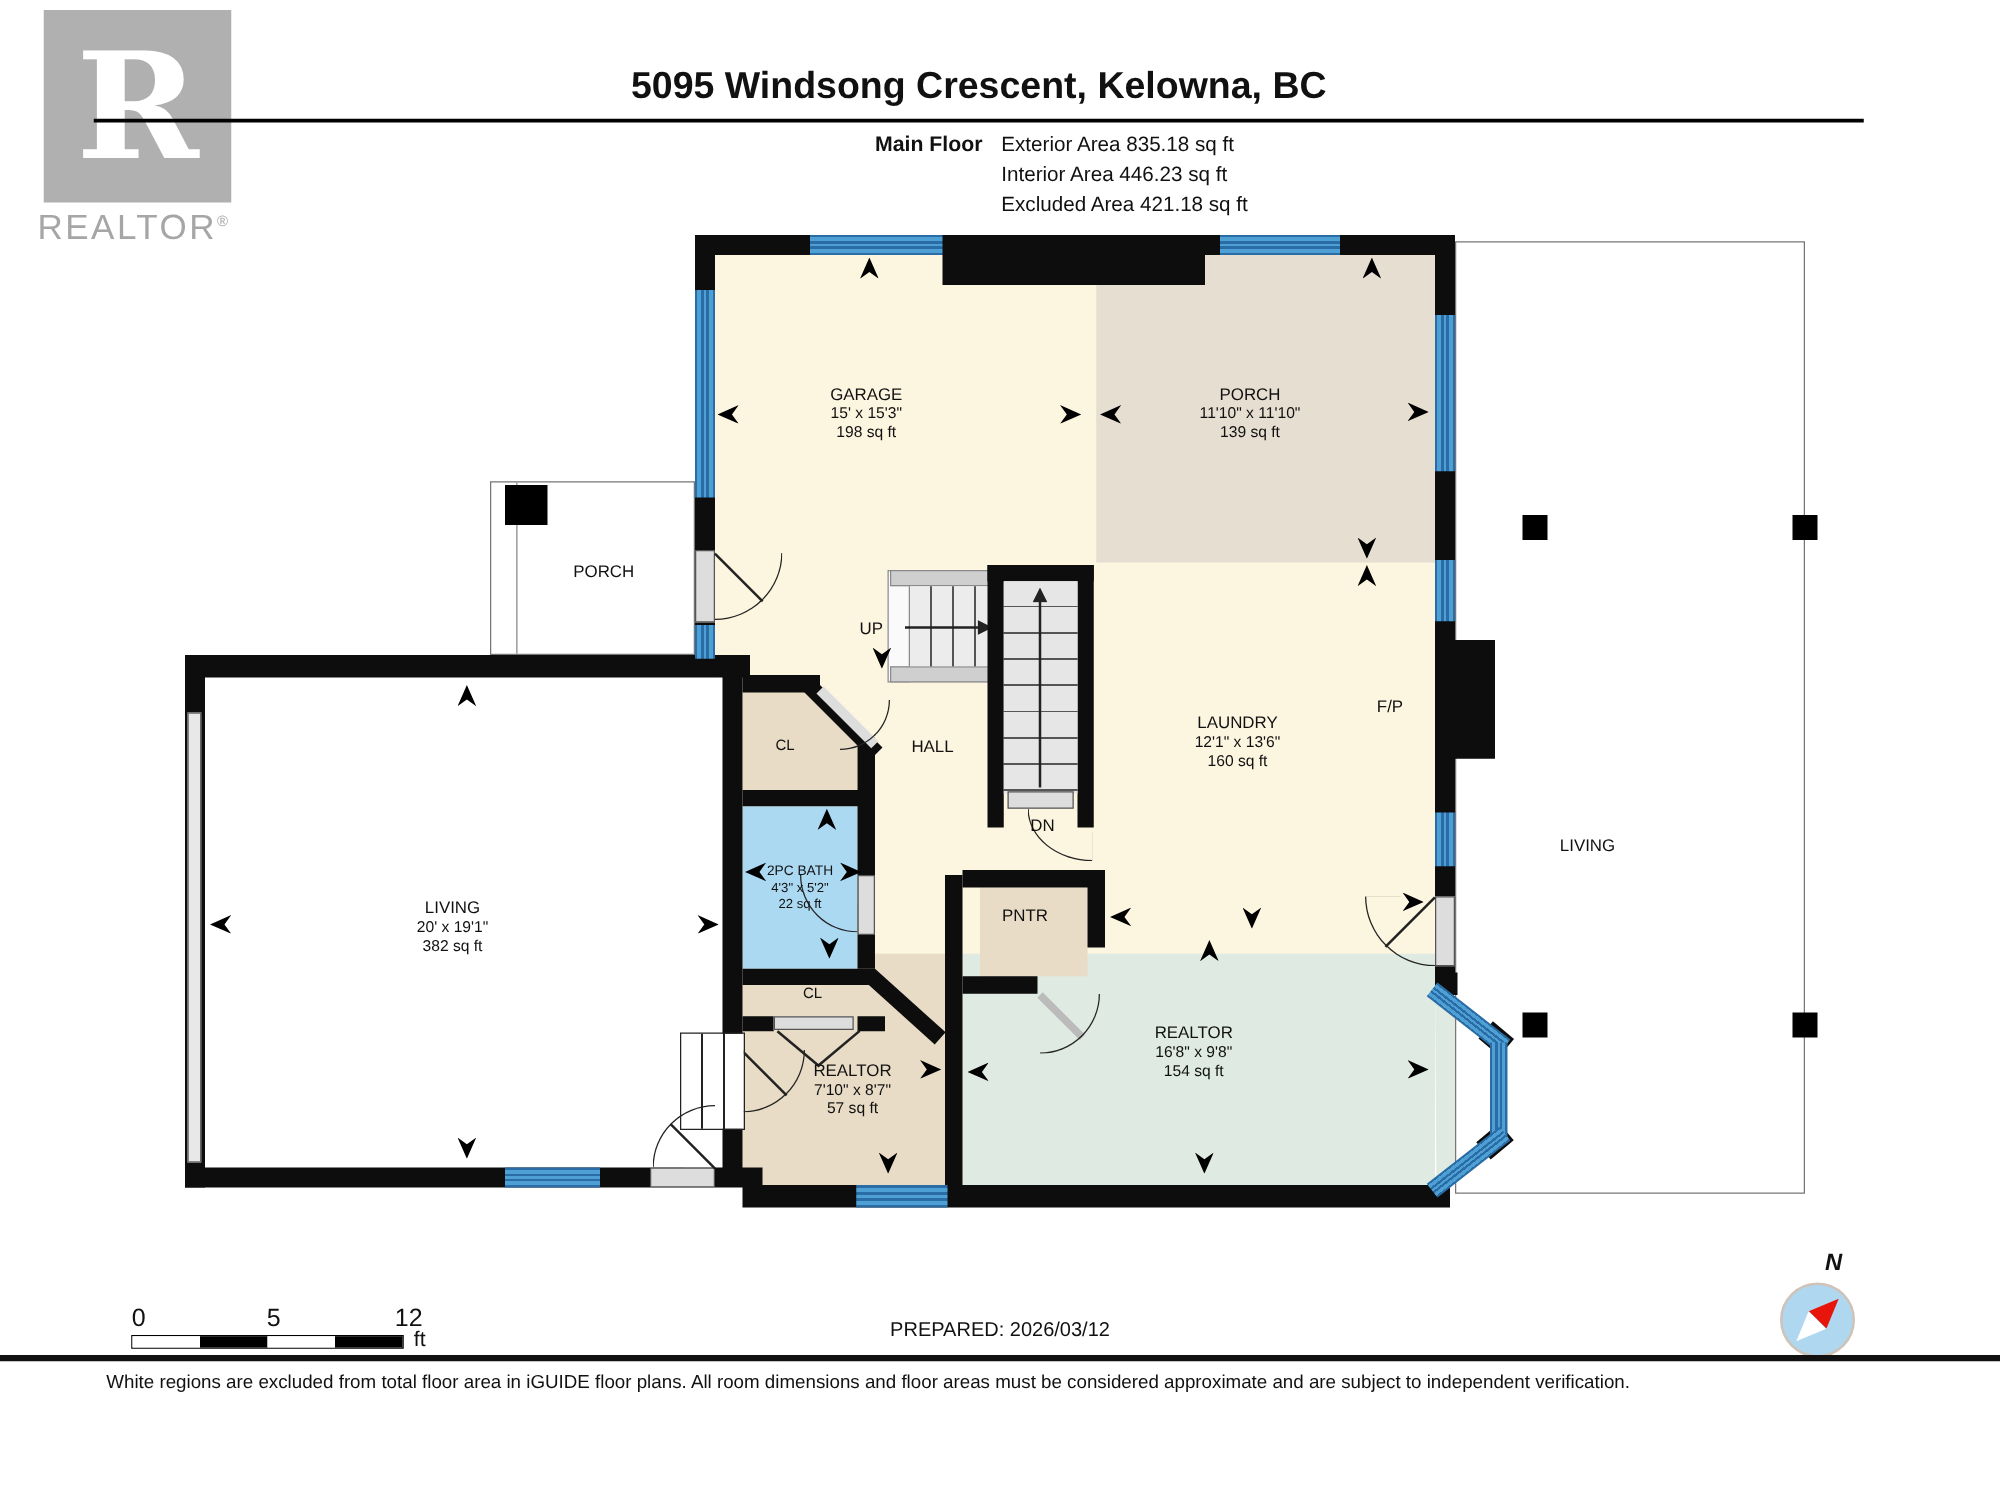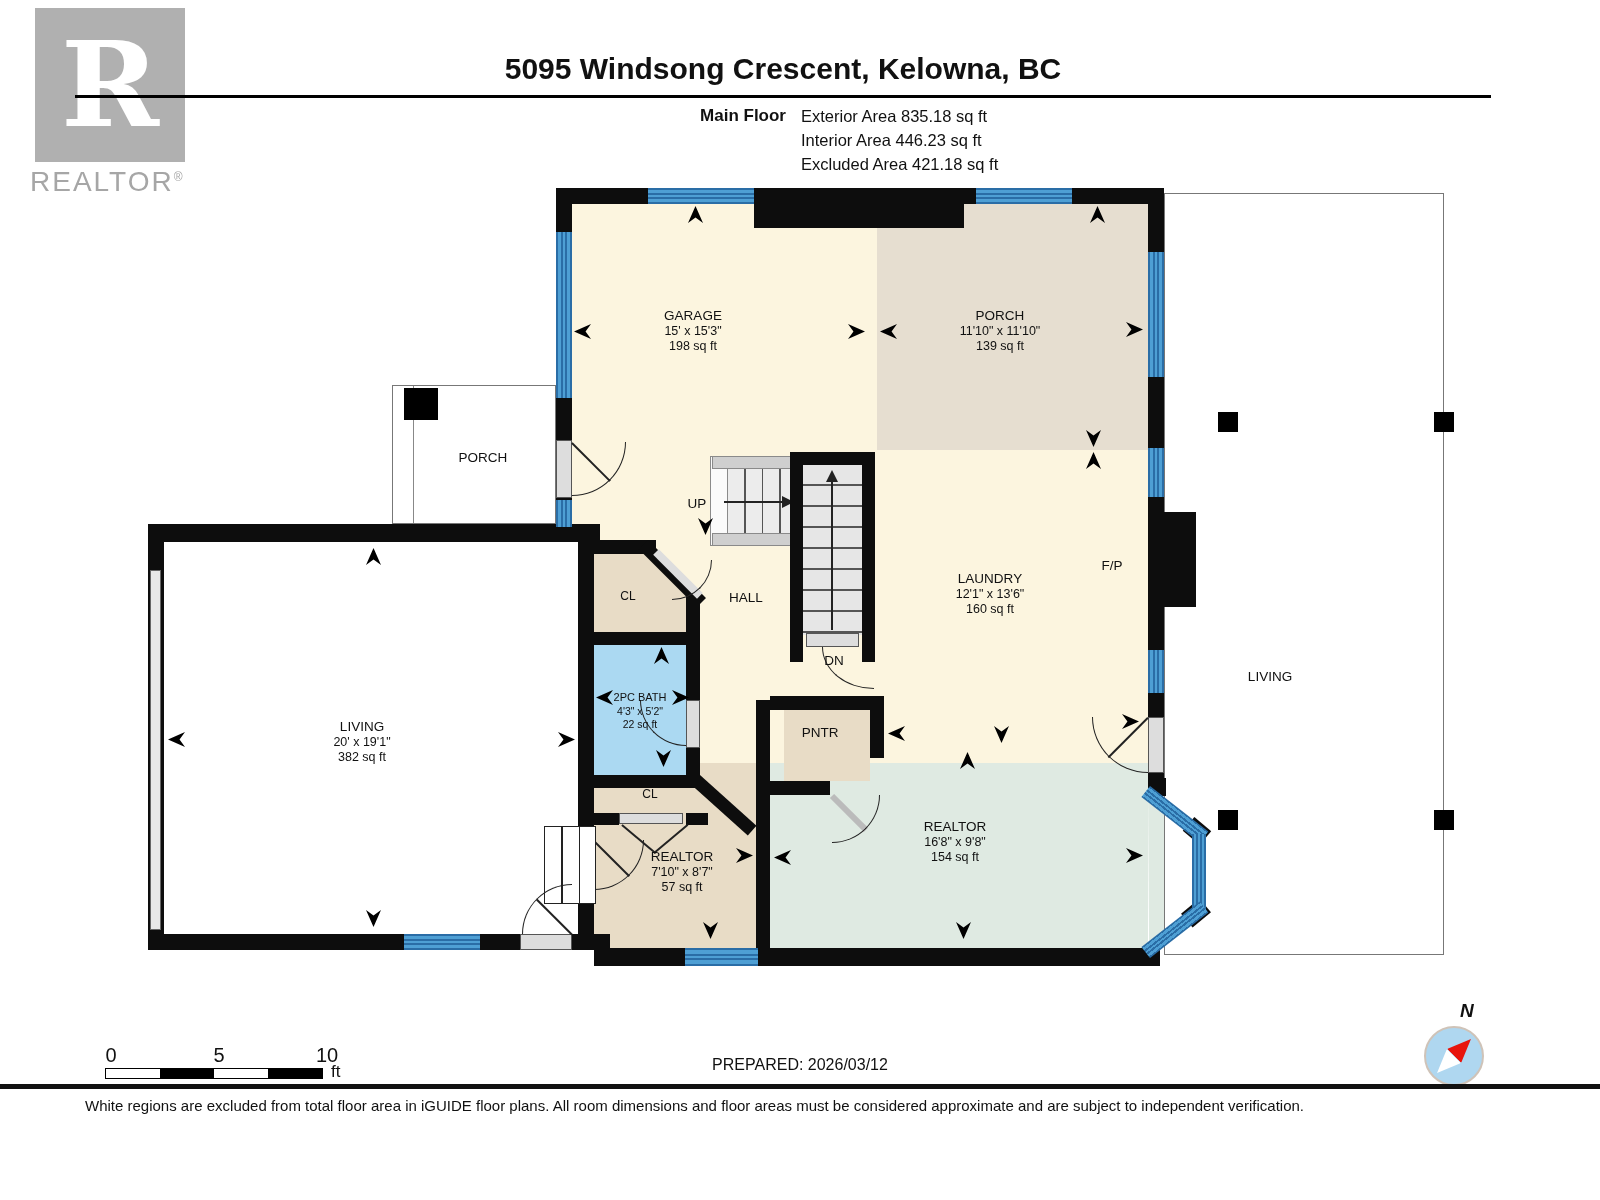--- a/index.html
+++ b/index.html
@@ -273,21 +273,21 @@
     <div class="slabel" style="left:820px;top:732px">PNTR</div>
     <div class="slabel" style="left:697px;top:503px">UP</div>
     <div class="slabel" style="left:834px;top:660px">DN</div>
     <div class="slabel" style="left:1112px;top:565px">F/P</div>
   </div>
 
   <div>
     <div class="abs" style="left:105px;top:1044px;width:360px;height:40px">
       <span class="sb-label" style="left:6px">0</span>
       <span class="sb-label" style="left:114px">5</span>
-      <span class="sb-label" style="left:222px">10</span>
+      <span class="sb-label" style="left:222px">12</span>
       <div class="sb-bar">
           <i></i>
           <i></i>
           <i></i>
           <i></i>
         </div>
       <span class="sb-unit">ft</span>
     </div>
     <div class="prepared">PREPARED: 2026/03/12</div>
     <div class="abs" style="left:1424px;top:1000px;width:60px;height:90px">

